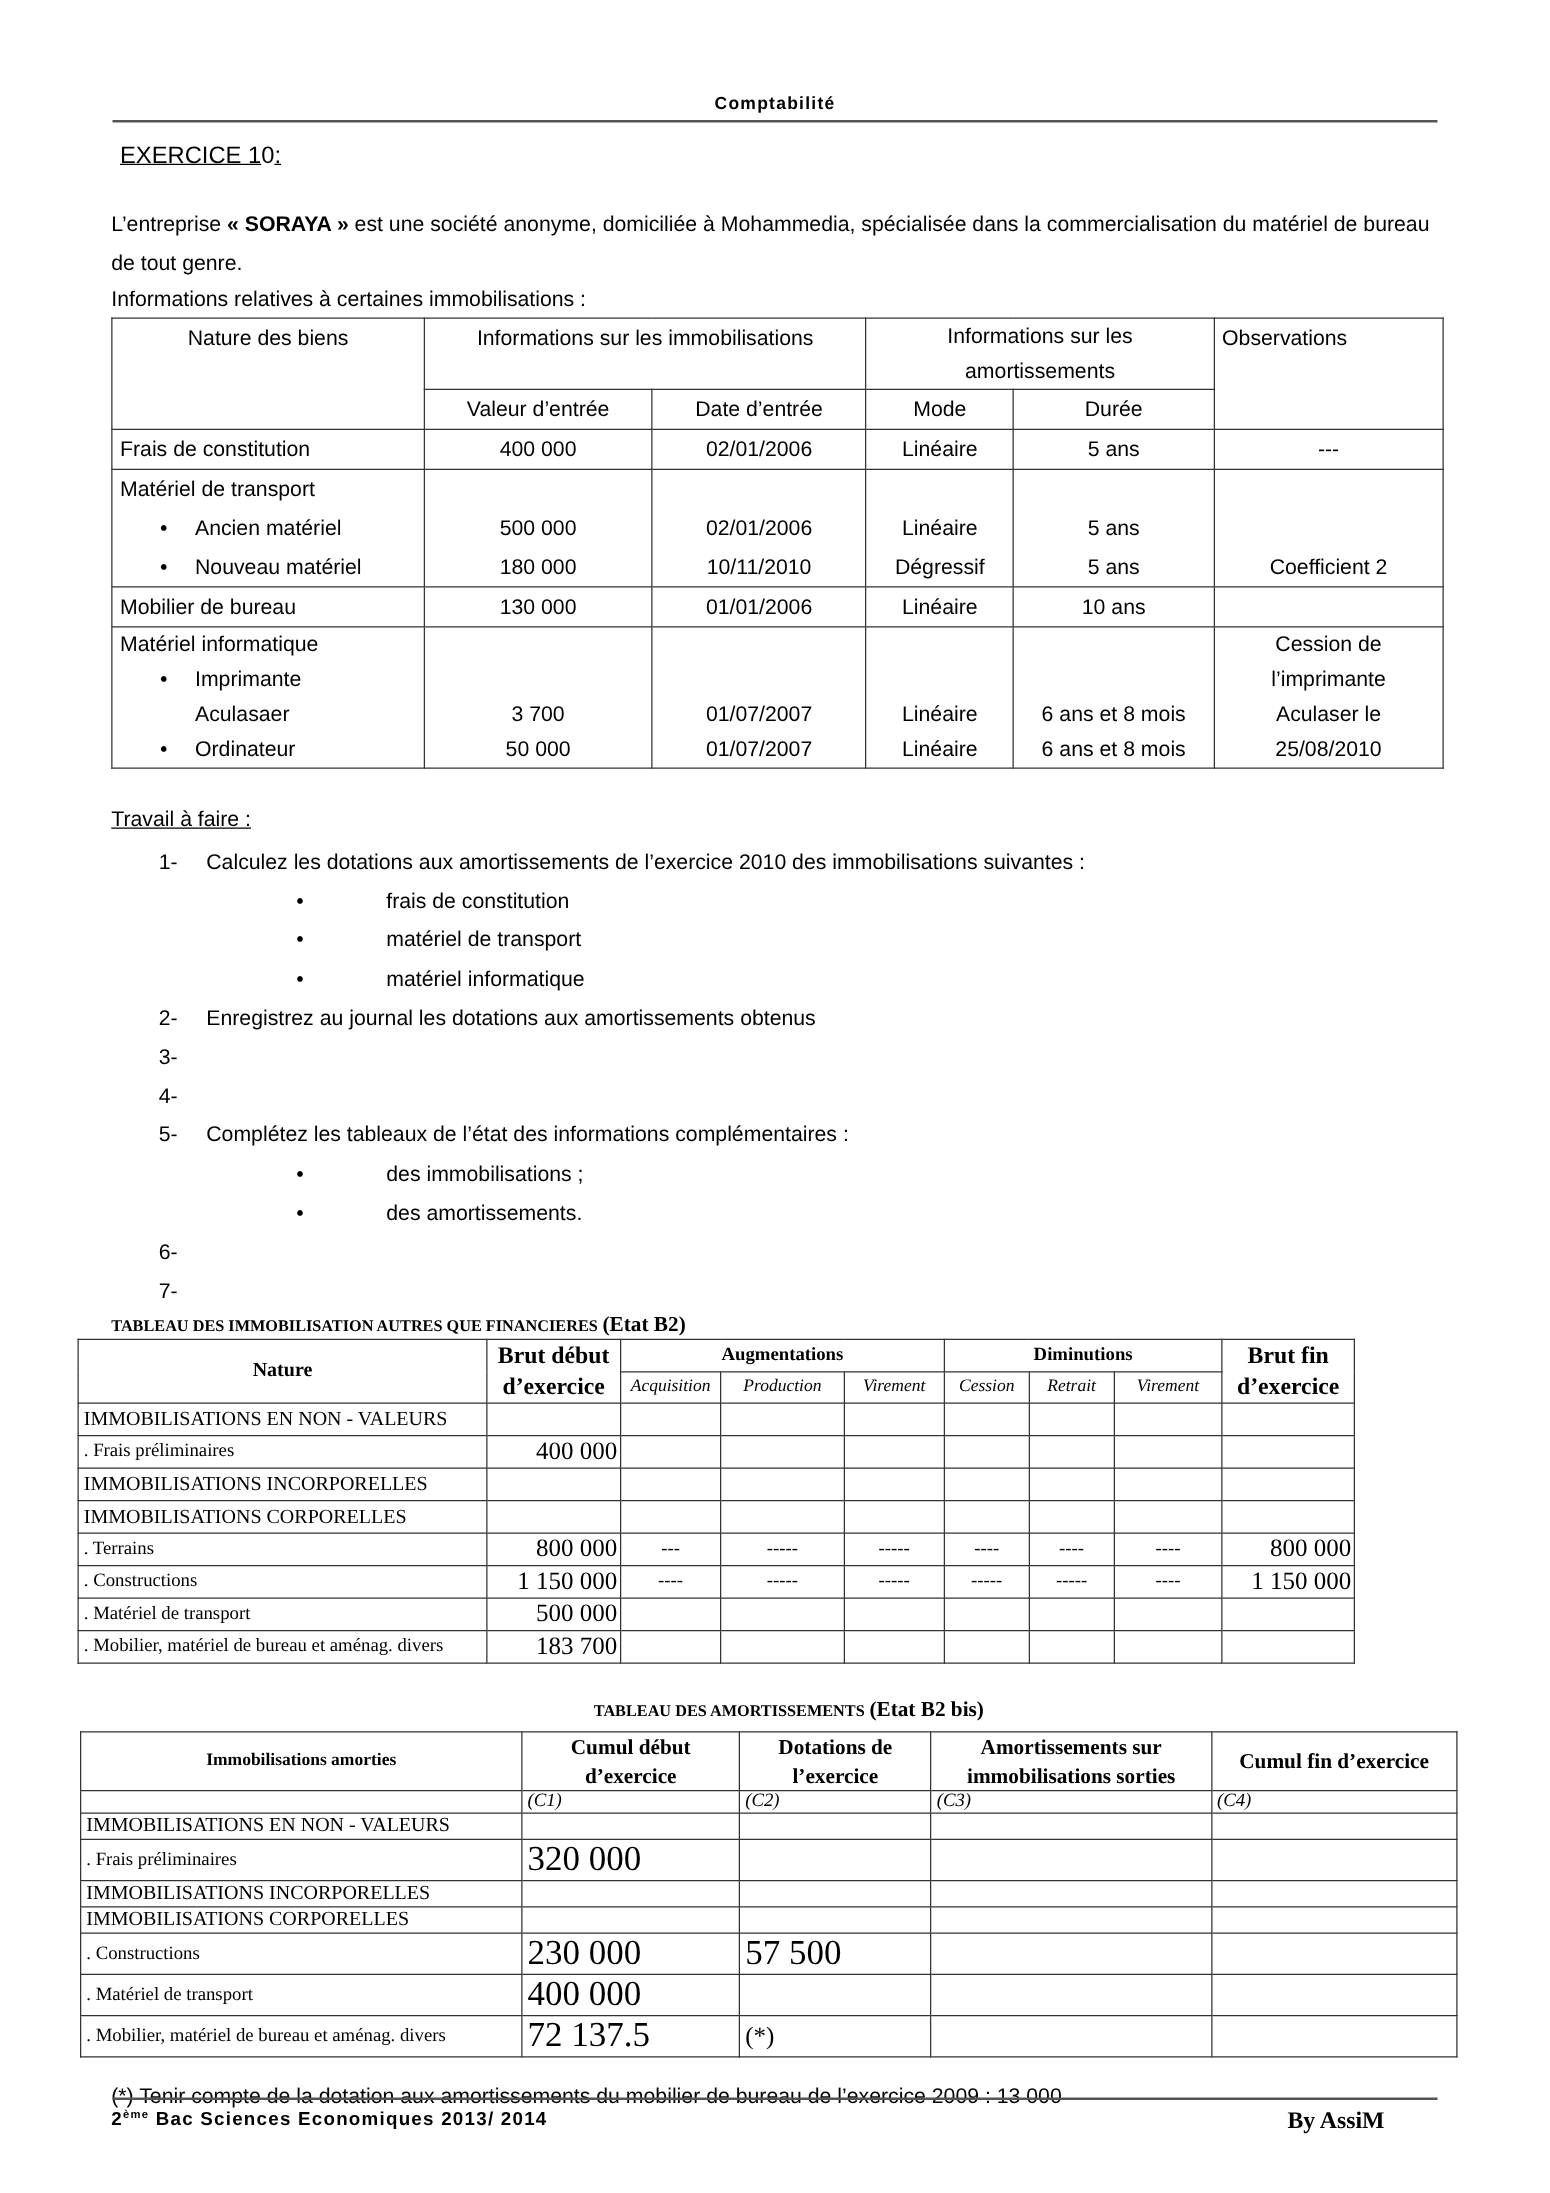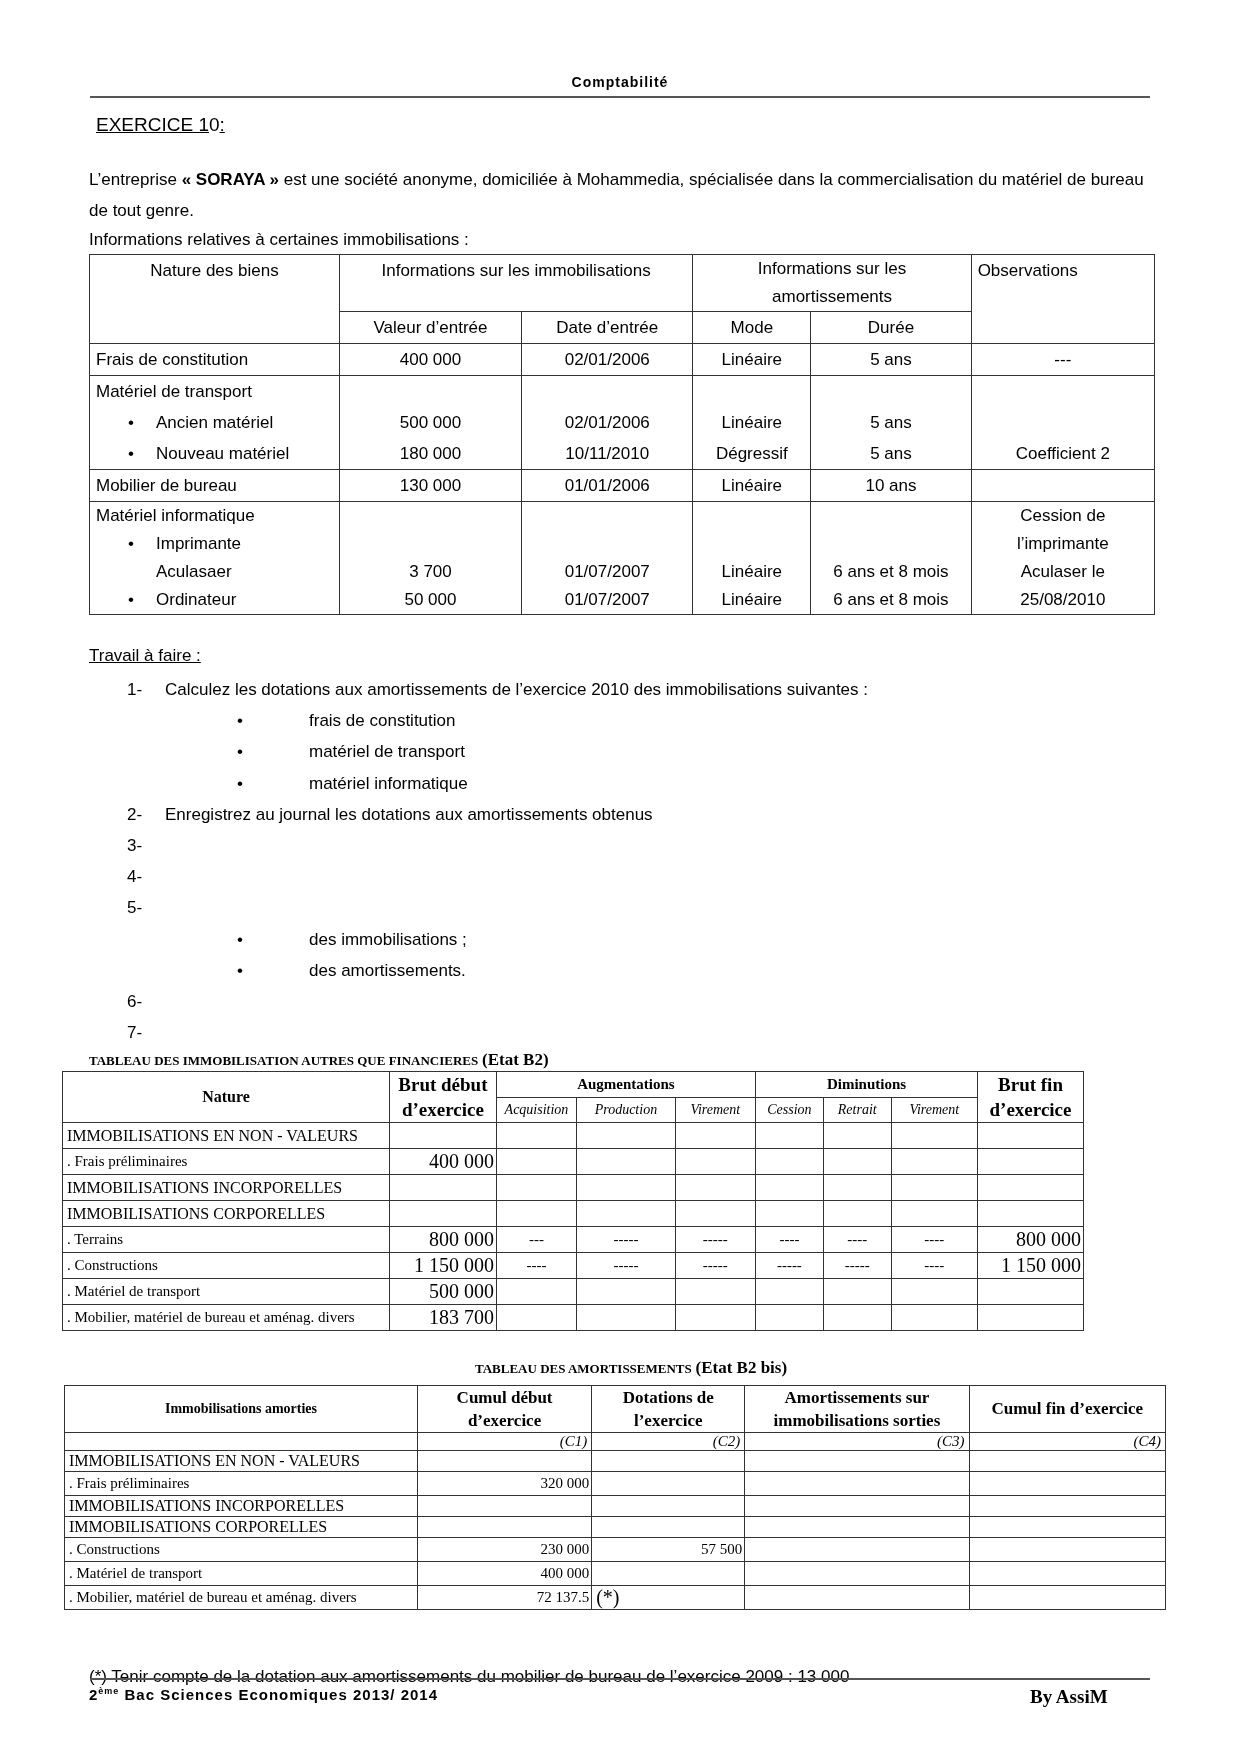--- a/index.html
+++ b/index.html
@@ -42,24 +42,24 @@
   .t2 .it { font-style: italic; text-align: center; font-size: 14px; }
   .t2 .sec { font-weight: bold; font-size: 16px; height: 26px; }
   .t2 .row { height: 26px; }
   .t2 .num { text-align: right; font-size: 20px; padding-right: 2px; }
   .t2 .dash { text-align: center; font-size: 15px; }
 
   .t3-title { position: absolute; left: 475px; top: 1358px; font-size: 15px; font-weight: bold; }
   .t3 { position: absolute; left: 64px; top: 1385px; width: 1102px; font-size: 15px; }
   .t3 td, .t3 th { border: 1.5px solid #333; padding: 0 4px; font-weight: normal; }
   .t3 .hdr { font-weight: bold; text-align: center; font-size: 17px; }
-  .t3 .it { font-style: italic; text-align: right; font-size: 15px; }
+  .t3 .it { font-style: italic; text-align: left; font-size: 15px; }
   .t3 .sec { font-weight: bold; font-size: 16px; height: 21px; }
   .t3 .row { height: 24px; }
-  .t3 .num { text-align: right; font-size: 15px; padding-right: 2px; }
+  .t3 .num { text-align: left; font-size: 28px; padding-right: 2px; }
 
   .note { position: absolute; left: 89px; top: 1643px; font-size: 17px; margin-top: 24px; }
   .footer-rule { position: absolute; left: 90px; top: 1678px; width: 1060px; border-top: 2px solid #555; }
   .footer-left { position: absolute; left: 89px; top: 1686px; font-size: 15px; font-weight: bold; letter-spacing: 1px; }
   .footer-left sup { font-size: 9px; }
   .footer-right { position: absolute; left: 1030px; top: 1686px; font-size: 19px; font-weight: bold; }
 </style>
 </head>
 <body>
 
@@ -210,20 +210,21 @@
       <span>Enregistrez au journal les dotations aux amortissements obtenus</span>
     </div>
   <div class="item">
       <span class="num">3-</span>
     </div>
   <div class="item">
       <span class="num">4-</span>
     </div>
   <div class="item">
       <span class="num">5-</span>
+      <span>Complétez les tableaux de l’état des informations complémentaires :</span>
     </div>
   <div class="sub">
       <span class="dot">•</span>
       <span>des immobilisations ;</span>
     </div>
   <div class="sub">
       <span class="dot">•</span>
       <span>des amortissements.</span>
     </div>
   <div class="item">

